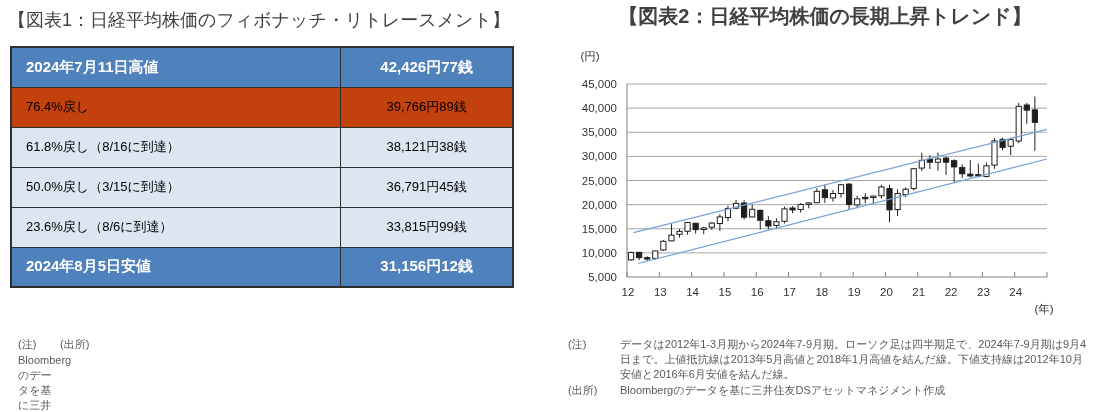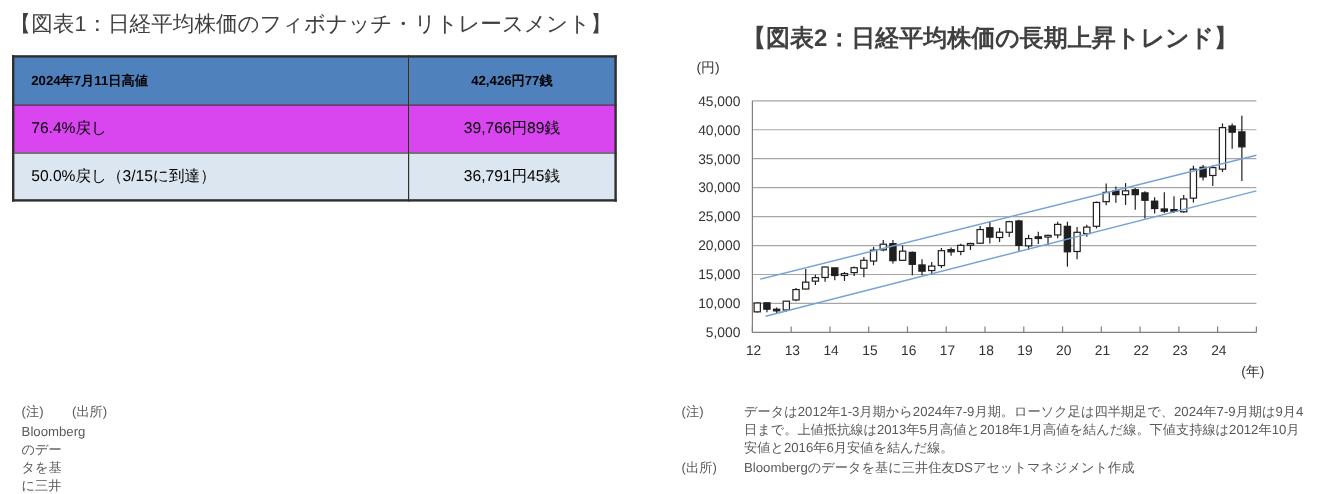--- a/index.html
+++ b/index.html
@@ -5,32 +5,32 @@
   * { margin:0; padding:0; box-sizing:border-box; }
   body { background:#fff; font-family:"Liberation Sans","DejaVu Sans",sans-serif; }
   .canvas { position:relative; width:1100px; height:412px; background:#fff; overflow:hidden; }
 
   
   .fig1-title { position:absolute; left:8px; top:8px; width:512px; font-size:18px; font-weight:normal; color:#404040; letter-spacing:0px; white-space:nowrap; }
   .fib-table { position:absolute; left:10px; top:46px; width:504px; border-collapse:collapse; table-layout:fixed; border:2px solid #2f2f2f; }
   .fib-table td { border:1px solid #2f2f2f; height:40px; font-size:13px; color:#000; vertical-align:middle; }
   .fib-table td.lbl { width:310px; padding-left:14px; text-align:left; }
   .fib-table td.val { width:162px; text-align:center; }
-  .fib-table tr.r-header td { background:#4f81bd; color:#000000; font-weight:bold; font-size:11px; }
-  .fib-table tr.r-white td { background:#d946ef; }
+  .fib-table tr.r-header td { background:#4f81bd; color:#ffffff; font-weight:bold; font-size:15px; }
+  .fib-table tr.r-white td { background:#c2410c; }
   .fib-table tr.r-tint td { background:#dce6f1; }
 
   
   .notes { position:absolute; display:grid; grid-template-columns:42px auto; column-gap:0; row-gap:1px; font-size:11px; line-height:15px; color:#595959; }
   .notes-left  { left:18px;  top:337px; width:505px; }
   .notes-right { left:568px; top:337px; width:520px; grid-template-columns:52px auto; }
   .note-lbl { white-space:nowrap; }
 
   
-  .fig2-title { position:absolute; left:560px; top:18px; width:530px; text-align:center; font-size:20px; font-weight:bold; color:#404040; white-space:nowrap; }
+  .fig2-title { position:absolute; left:560px; top:3px; width:530px; text-align:center; font-size:20px; font-weight:bold; color:#404040; white-space:nowrap; }
   .chart-wrap { position:absolute; left:550px; top:40px; width:550px; height:290px; }
   svg text { font-family:"Liberation Sans","DejaVu Sans",sans-serif; }
 </style>
 </head>
 <body>
 
 <div class="canvas">
 
   <div class="fig1-title">【図表1：日経平均株価のフィボナッチ・リトレースメント】</div>
 
@@ -38,22 +38,34 @@
     <tbody>
       <tr class="r-header">
         <td class="lbl">2024年7月11日高値</td>
         <td class="val">42,426円77銭</td>
       </tr>
       <tr class="r-white">
         <td class="lbl">76.4%戻し</td>
         <td class="val">39,766円89銭</td>
       </tr>
       <tr class="r-tint">
+        <td class="lbl">61.8%戻し（8/16に到達）</td>
+        <td class="val">38,121円38銭</td>
+      </tr>
+      <tr class="r-tint">
         <td class="lbl">50.0%戻し（3/15に到達）</td>
         <td class="val">36,791円45銭</td>
+      </tr>
+      <tr class="r-tint">
+        <td class="lbl">23.6%戻し（8/6に到達）</td>
+        <td class="val">33,815円99銭</td>
+      </tr>
+      <tr class="r-header">
+        <td class="lbl">2024年8月5日安値</td>
+        <td class="val">31,156円12銭</td>
       </tr>
     </tbody>
   </table>
 
   <div class="notes notes-left">
     <span class="note-lbl">(注)</span>
     <span class="note-lbl">(出所)</span>
     <span class="note-txt">Bloombergのデータを基に三井住友DSアセットマネジメント作成</span>
   </div>
 

